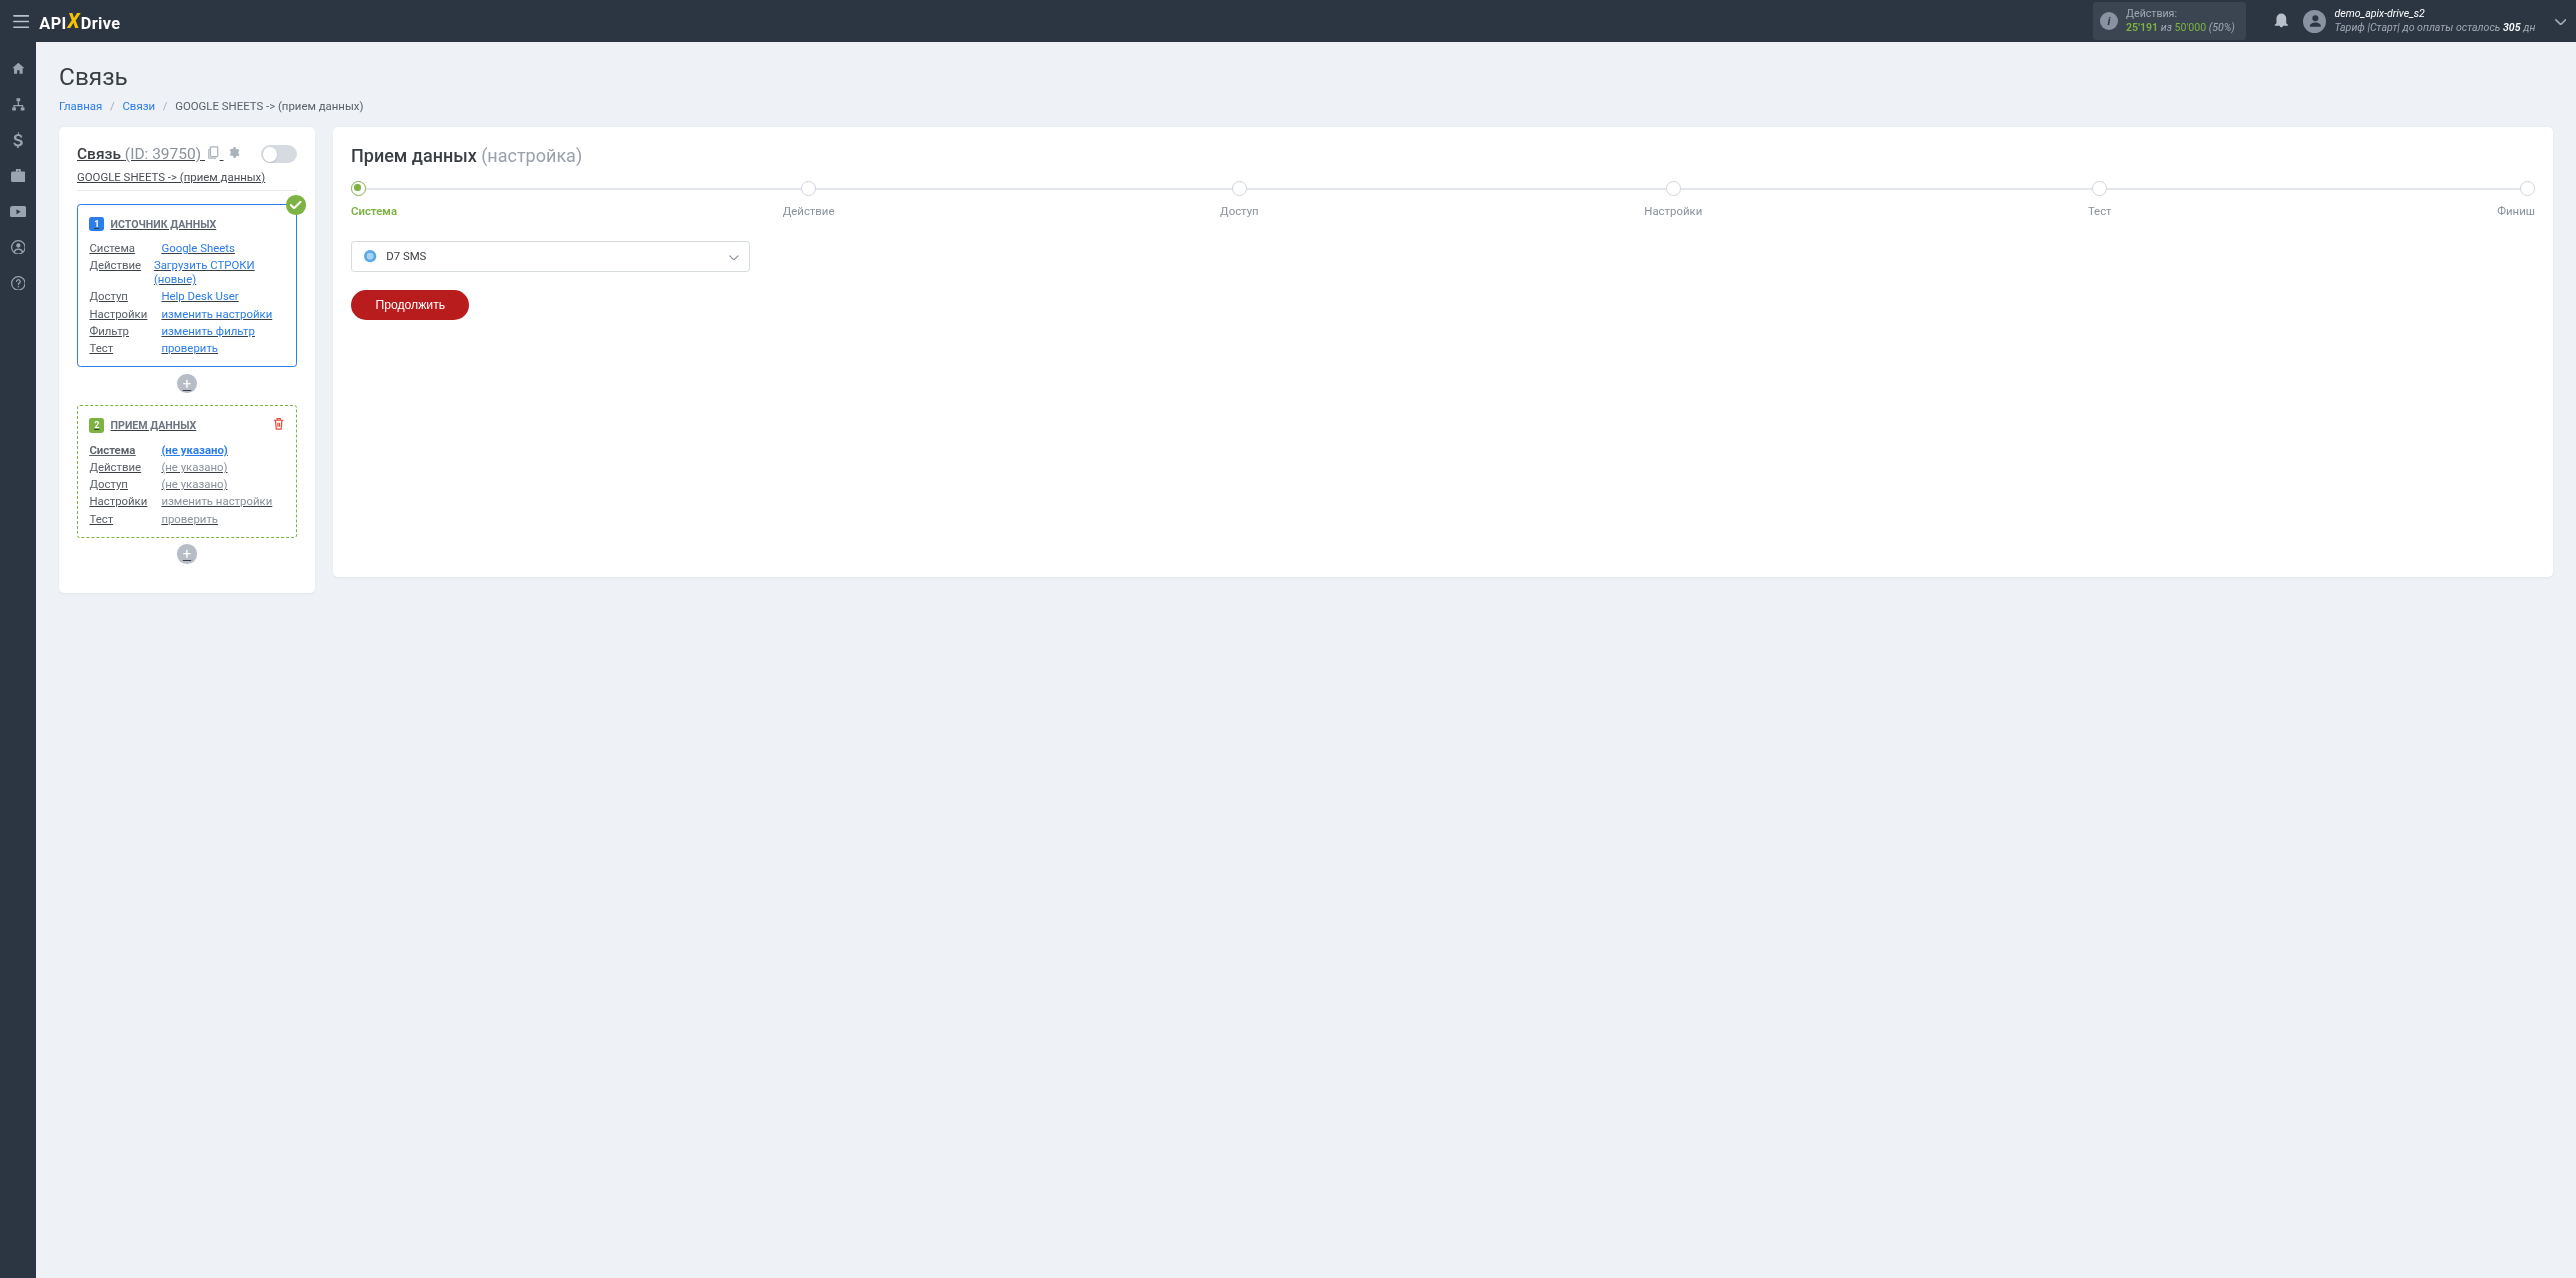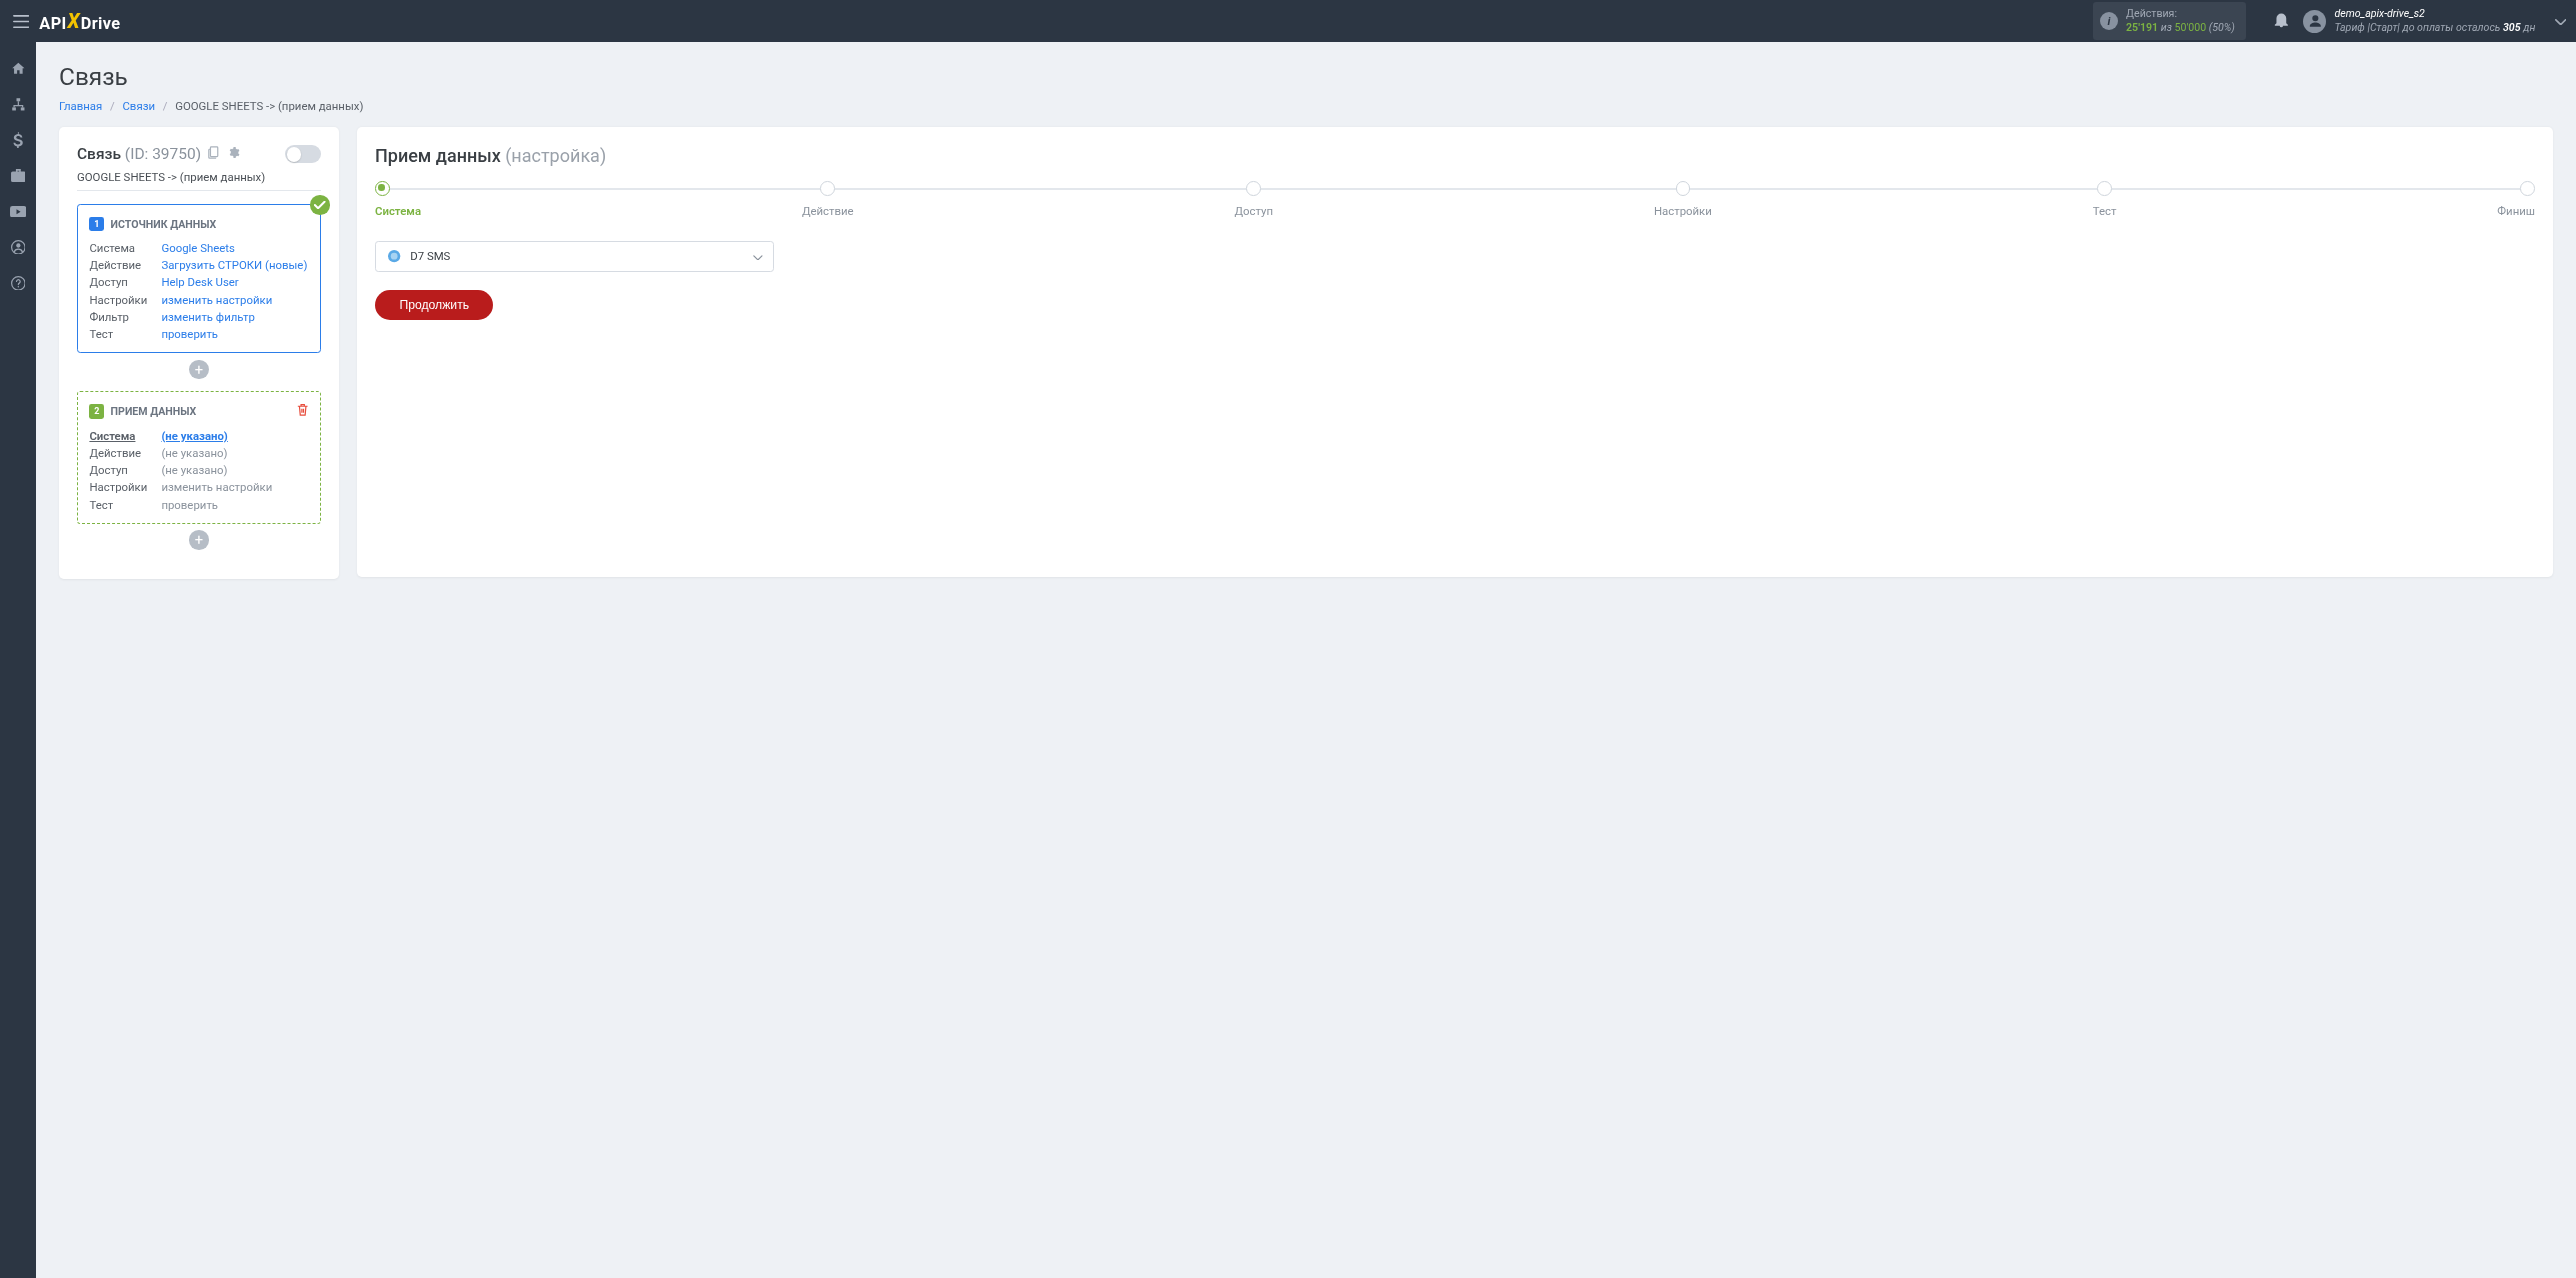--- a/index.html
+++ b/index.html
@@ -40,21 +40,21 @@
 
 
 .page-title { font-size: 24.4px; font-weight: 400; color: #3a3f44; margin-bottom: 8.1px; }
 .breadcrumb { font-size: 11.4px; color: #788; margin-bottom: 14.7px; }
 .breadcrumb a { color: #2b7de9; text-decoration: none; }
 .breadcrumb .sep { color: #aab; margin: 0 4.9px; }
 .breadcrumb .current { color: #5a6068; }
 
 
 .cols { display: flex; gap: 18px; align-items: flex-start; }
-.left-col { width: 280px; }
+.left-col { width: 256px; text-decoration: underline; }
 .right-col { flex: 1; }
 
 
 .card { background: #fff; border-radius: 4.9px; box-shadow: 0 0.8px 2.4px rgba(0,0,0,.06); padding: 18px; }
 .left-card-head { display: flex; align-items: center; justify-content: space-between; margin-bottom: 6.5px; }
 .left-title { font-size: 15.5px; font-weight: 500; }
 .left-title .id { color: #8a929c; font-weight: 400; }
 .left-title .doc-icon, .left-title .gear-icon { color: #aab2bc; margin-left: 3.3px; }
 .toggle { width: 36px; height: 18px; border-radius: 9.8px; background: #d6dbe2; position: relative; cursor: pointer; }
 .toggle::after { content: ""; position: absolute; width: 14.7px; height: 14.7px; background: #fff; border-radius: 50%; top: 1.6px; left: 1.6px; box-shadow: 0 0.8px 1.6px rgba(0,0,0,.2); }

